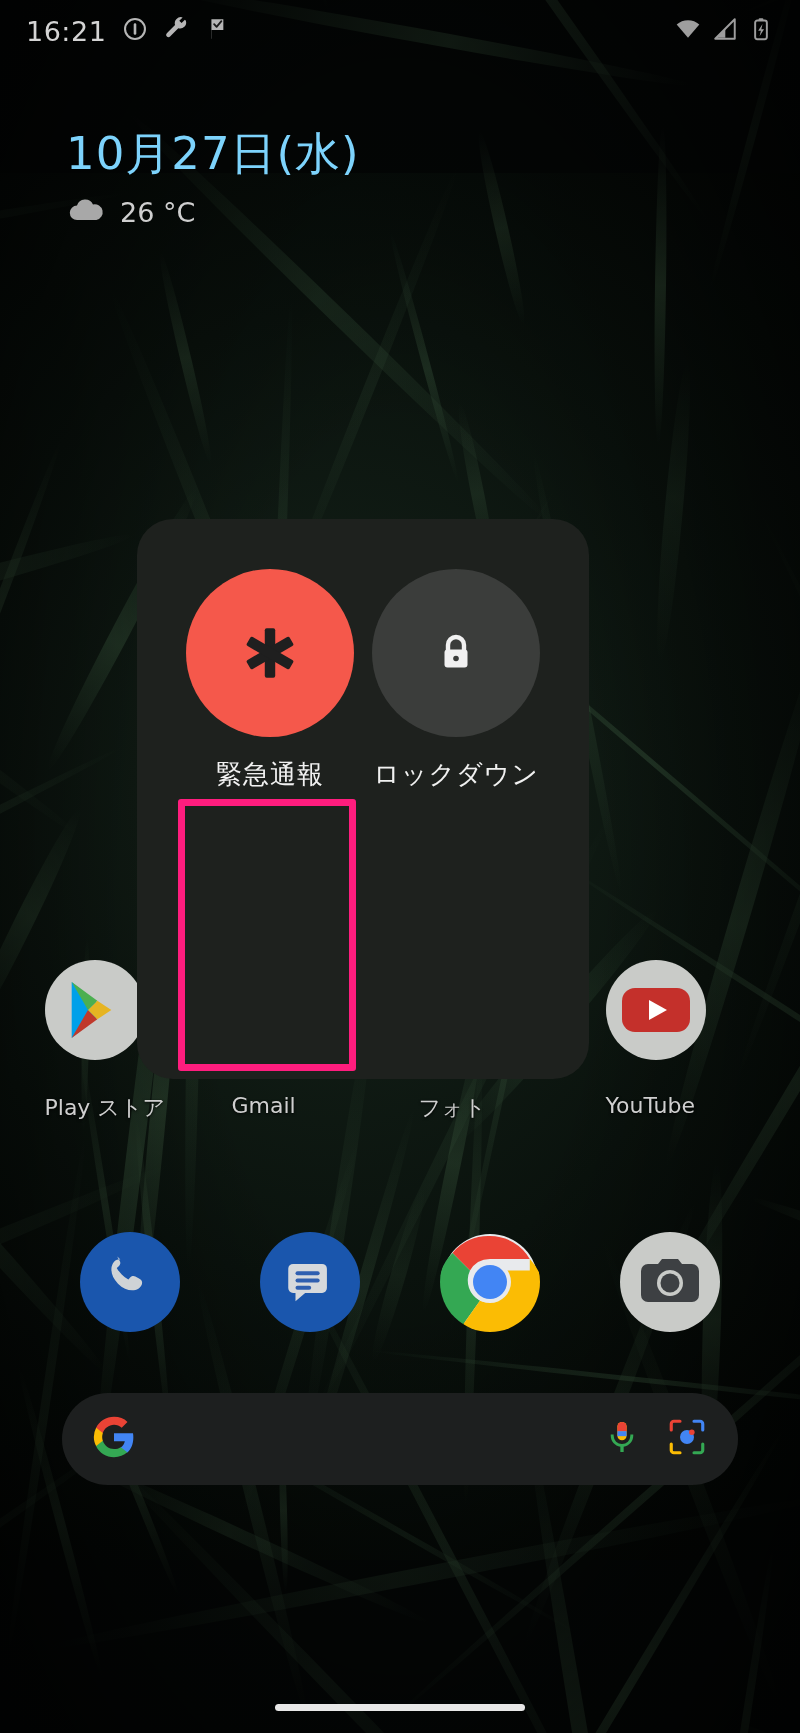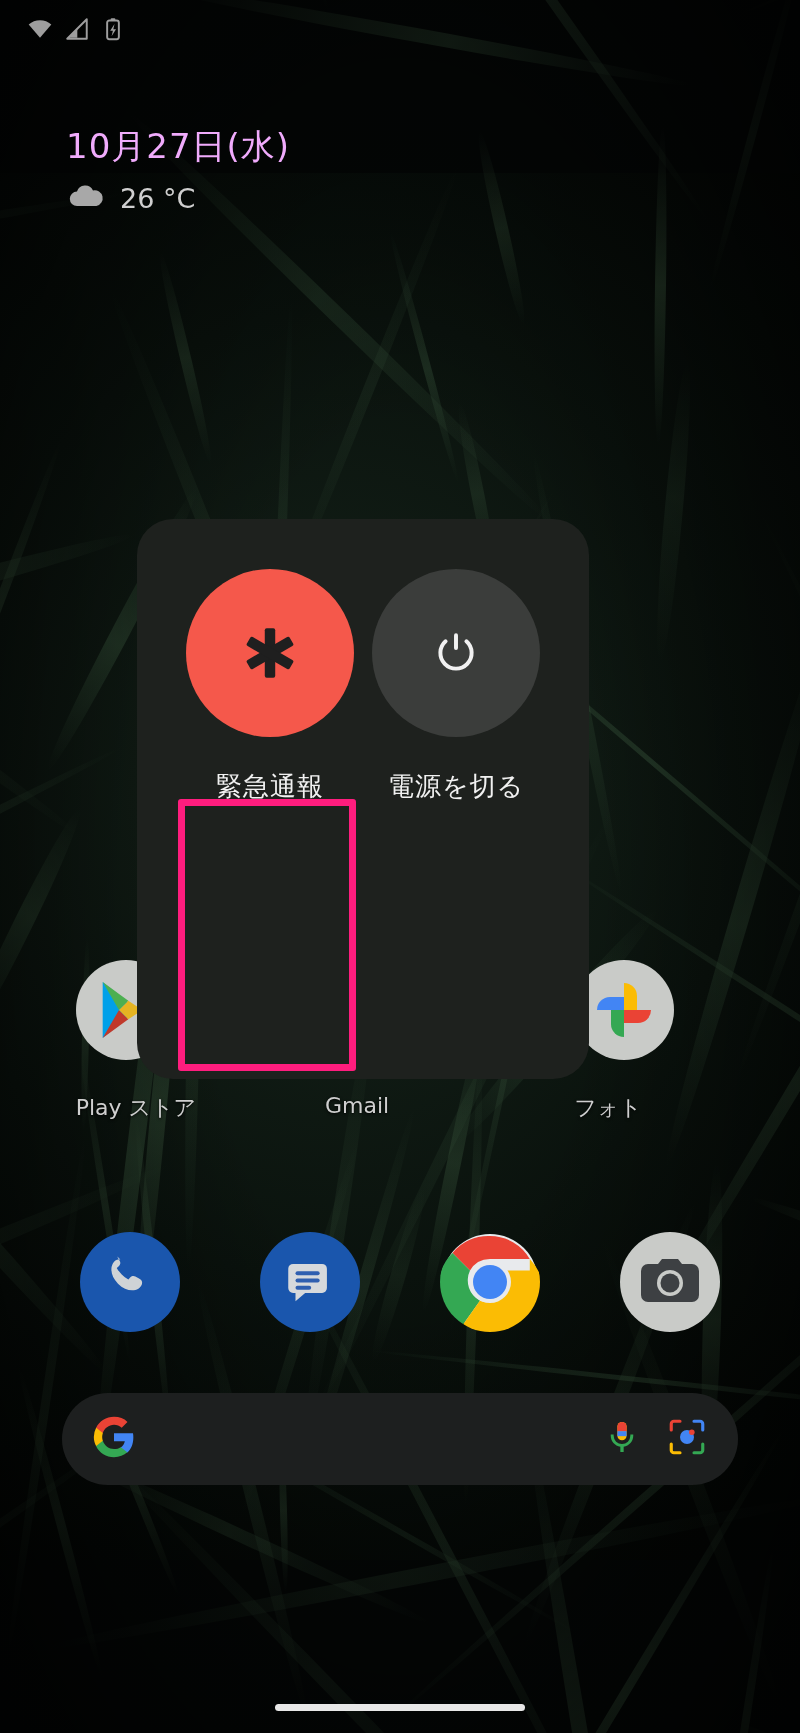--- a/index.html
+++ b/index.html
@@ -34,21 +34,21 @@
     display:flex; align-items:center; justify-content:space-between;
     padding:0 26px; color:#c9c9c9;
   }
   .sb-left { display:flex; align-items:center; gap:16px; }
   .sb-clock { font-size:27px; letter-spacing:.5px; color:#d4d4d4; }
   .sb-right { display:flex; align-items:center; gap:10px; }
   .sb-icon { display:block; }
 
   
   .widget { position:absolute; left:66px; top:124px; color:#d8d8d8; }
-  .w-date { font-size:34px; letter-spacing:1px; color:#f0abfc; font-weight:400; }
+  .w-date { font-size:45px; letter-spacing:1px; color:#7dd3fc; font-weight:400; }
   .w-weather { display:flex; align-items:center; gap:14px; margin-top:12px; }
   .w-temp { font-size:27px; color:#cfcfcf; }
 
   
   .appgrid {
     position:absolute; left:0; right:0; top:960px; height:190px;
     display:flex; justify-content:space-around; align-items:flex-start;
     padding:0 26px;
   }
   .app { width:150px; display:flex; flex-direction:column; align-items:flex-start; gap:33px; }
@@ -82,21 +82,21 @@
     background:#1e211e; border-radius:36px;
     padding:50px 40px 0 40px;
   }
   .pd-grid { display:grid; grid-template-columns:1fr 1fr; row-gap:20px; }
   .pd-cell { display:flex; flex-direction:column; align-items:center; position:relative; }
   .pd-circle {
     width:168px; height:168px; border-radius:50%;
     background:#3b3d3b; display:flex; align-items:center; justify-content:center;
   }
   .pd-circle.emergency { background:#f5584b; }
-  .pd-label { margin-top:32px; font-size:26px; color:#f1f1f1; letter-spacing:1px; }
+  .pd-label { margin-top:20px; font-size:26px; color:#f1f1f1; letter-spacing:1px; }
 
   .highlight {
     position:absolute; left:178px; top:799px; width:178px; height:272px;
     border:7px solid #ff1d7e; border-radius:3px; pointer-events:none;
   }
 </style>
 </head>
 <body>
 
 <div id="screen">
@@ -174,20 +174,43 @@
         <div class="blade" style="width: 13.3924px; height: 197.908px; left: 494.777px; top: 129.365px; transform: rotate(-12.828deg); opacity: 0.45;"></div>
         <div class="blade" style="width: 11.9807px; height: 367.161px; left: 356.686px; top: 1102.05px; transform: rotate(16.0187deg); opacity: 0.35;"></div>
         <div class="blade" style="width: 11.4054px; height: 450.973px; left: 572.46px; top: 448.074px; transform: rotate(-11.2366deg); opacity: 0.39;"></div>
         <div class="blade" style="width: 10.7198px; height: 471.366px; left: 365.389px; top: 148.623px; transform: rotate(21.8118deg); opacity: 0.25;"></div>
         <div class="blade" style="width: 15.0565px; height: 443.7px; left: 332.191px; top: 996.547px; transform: rotate(8.59896deg); opacity: 0.25;"></div>
       </div>
     <div class="vig"></div>
   </div>
 
   <div class="statusbar">
+    <div class="sb-left">
+      <span class="sb-clock">16:21</span>
+
+      <span class="sb-icon">
+        <svg width="26" height="26" viewBox="0 0 24 24">
+          <circle cx="12" cy="12" r="9.2" fill="none" stroke="#b6b6b6" stroke-width="1.9"></circle>
+          <rect x="10.8" y="6.6" width="2.4" height="10.8" rx="1.2" fill="#b6b6b6"></rect>
+        </svg>
+      </span>
+
+      <span class="sb-icon">
+        <svg width="26" height="26" viewBox="0 0 24 24">
+          <path d="M20.2 4.3a5.6 5.6 0 0 1-7 7L5.6 18.9a2.1 2.1 0 1 1-3-3l7.6-7.6a5.6 5.6 0 0 1 7-7l-3.1 3.1 2.1 2.1 3.1-3.1z" fill="#b6b6b6"></path>
+        </svg>
+      </span>
+
+      <span class="sb-icon">
+        <svg width="26" height="26" viewBox="0 0 24 24">
+          <path d="M5 3 L5 21 L5.2 21 L5.2 13 L16 13 L16 3 Z" fill="#b6b6b6"></path>
+          <path d="M7.5 7.5 L9.8 10 L14.2 4.8" fill="none" stroke="#1b1b1b" stroke-width="1.7" stroke-linecap="round" stroke-linejoin="round"></path>
+        </svg>
+      </span>
+    </div>
 
     <div class="sb-right">
       <span class="sb-icon">
         <svg width="28" height="28" viewBox="0 0 24 24">
           <path d="M12 19.5 L2.3 8.2 A14.4 14.4 0 0 1 21.7 8.2 Z" fill="#9e9e9e"></path>
         </svg>
       </span>
       <span class="sb-icon">
         <svg width="26" height="26" viewBox="0 0 24 24">
           <path d="M21 3 L21 21 L3 21 Z" fill="none" stroke="#9e9e9e" stroke-width="1.8" stroke-linejoin="round"></path>
@@ -246,20 +269,29 @@
         <svg width="66" height="66" viewBox="0 0 66 66">
           <path d="M33 6 a13 13 0 0 1 13 13 v14 H33 Z" fill="#fbbc04"></path>
           <path d="M60 33 a13 13 0 0 1-13 13 H33 V33 Z" fill="#ea4335"></path>
           <path d="M33 60 a13 13 0 0 1-13-13 V33 h13 Z" fill="#34a853"></path>
           <path d="M6 33 a13 13 0 0 1 13-13 h14 v13 Z" fill="#4285f4"></path>
         </svg>
       </div>
       <span class="app-label">フォト</span>
     </div>
 
+    <div class="app">
+      <div class="app-icon">
+        <svg width="72" height="52" viewBox="0 0 72 52">
+          <rect x="2" y="4" width="68" height="44" rx="13" fill="#c4302b"></rect>
+          <path d="M29 16 L47 26 L29 36 Z" fill="#ffffff"></path>
+        </svg>
+      </div>
+      <span class="app-label">YouTube</span>
+    </div>
   </div>
 
   <div class="dock">
 
     <div class="dock-icon" style="background:#1a56ad;">
       <svg width="60" height="60" viewBox="0 0 48 48">
         <path d="M15 6 c-2 0-3.6 1.3-4.6 3 -2.6 4.4-1.3 11 4 16.3 5.3 5.3 11.9 6.6 16.3 4 1.7-1 3-2.6 3-4.6 0-1.3-.7-2.4-1.8-3l-3.6-2.1c-1.3-.8-3-.5-4 .6l-1.6 1.8c-2-1.1-3.8-2.5-5.3-4 -1.5-1.5-2.9-3.3-4-5.3l1.8-1.6c1.1-1 1.4-2.7.6-4l-2.1-3.6C17.4 6.7 16.3 6 15 6z" fill="#cfd3d6"></path>
       </svg>
     </div>
 
@@ -337,30 +369,31 @@
             <g fill="#1f1f1f">
               <rect x="20.2" y="6" width="7.6" height="36" rx="1.4"></rect>
               <rect x="20.2" y="6" width="7.6" height="36" rx="1.4" transform="rotate(60 24 24)"></rect>
               <rect x="20.2" y="6" width="7.6" height="36" rx="1.4" transform="rotate(120 24 24)"></rect>
             </g>
           </svg>
         </div>
         <span class="pd-label">緊急通報</span>
       </div>
 
-
       <div class="pd-cell">
         <div class="pd-circle">
-          <svg width="50" height="50" viewBox="0 0 48 48">
-            <path d="M34 12.8a15 15 0 1 1-20 0" fill="none" stroke="#f1f1f1" stroke-width="3.8" stroke-linecap="round"></path>
-            <rect x="22.1" y="5" width="3.8" height="16" rx="1.9" fill="#f1f1f1"></rect>
+          <svg width="48" height="48" viewBox="0 0 48 48">
+            <path d="M16 21v-5a8 8 0 0 1 16 0v5" fill="none" stroke="#f1f1f1" stroke-width="4.4"></path>
+            <rect x="12.5" y="20.5" width="23" height="18" rx="3" fill="#f1f1f1"></rect>
+            <circle cx="24" cy="29.5" r="2.8" fill="#3b3d3b"></circle>
           </svg>
         </div>
-        <span class="pd-label">電源を切る</span>
-      </div>
+        <span class="pd-label">ロックダウン</span>
+      </div>
+
 
 
     </div>
   </div>
 
   <div class="highlight"></div>
 
 </div>
 
 </body></html>

